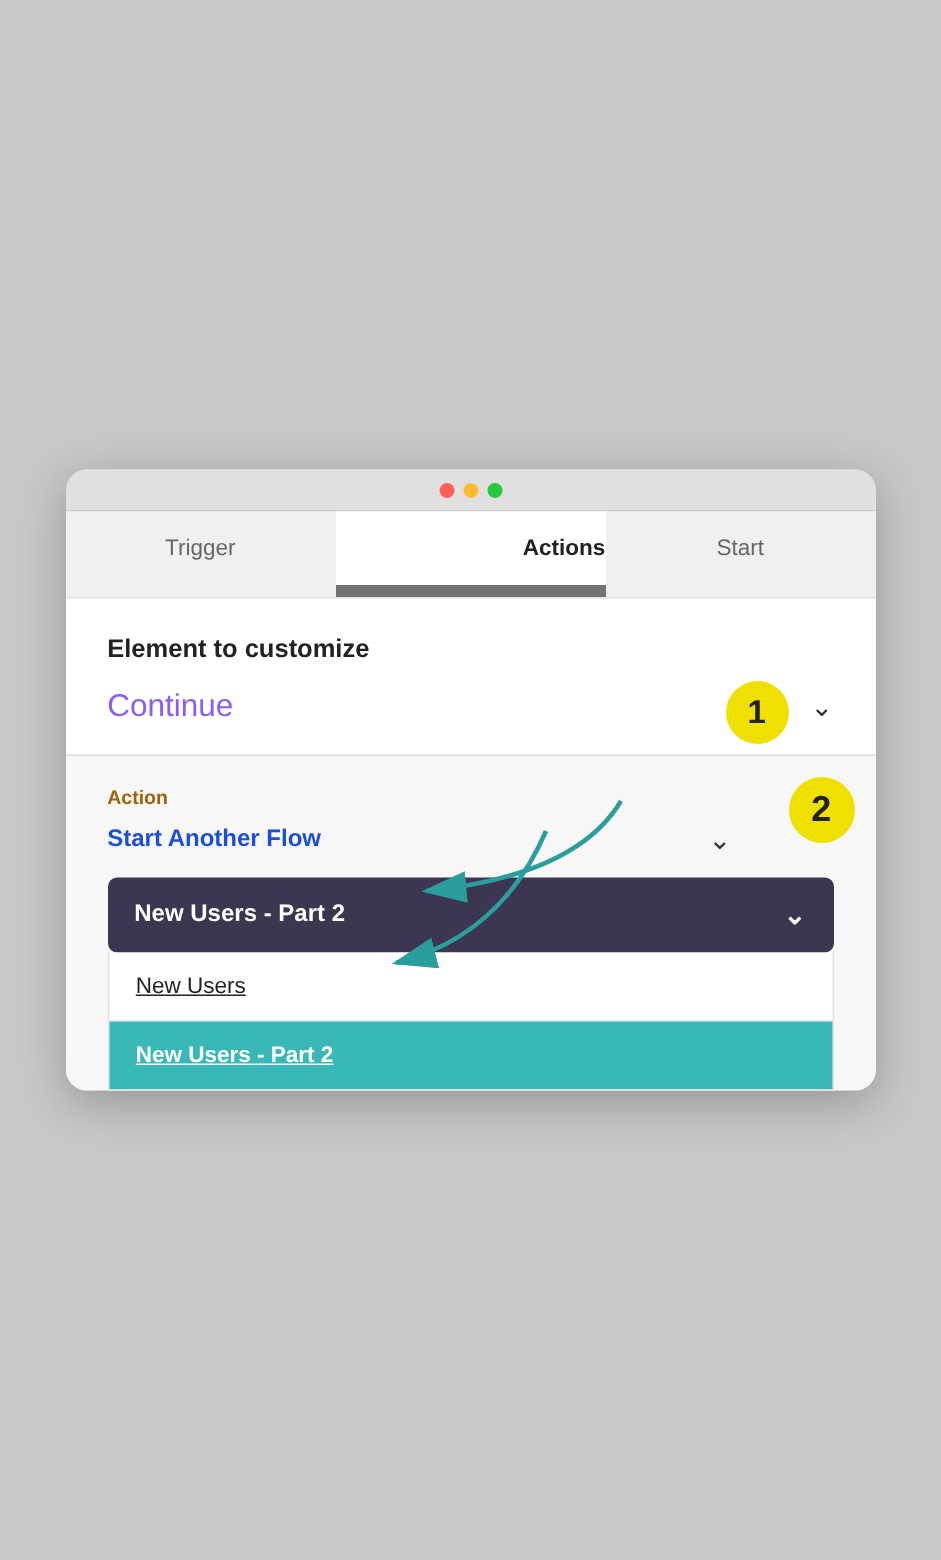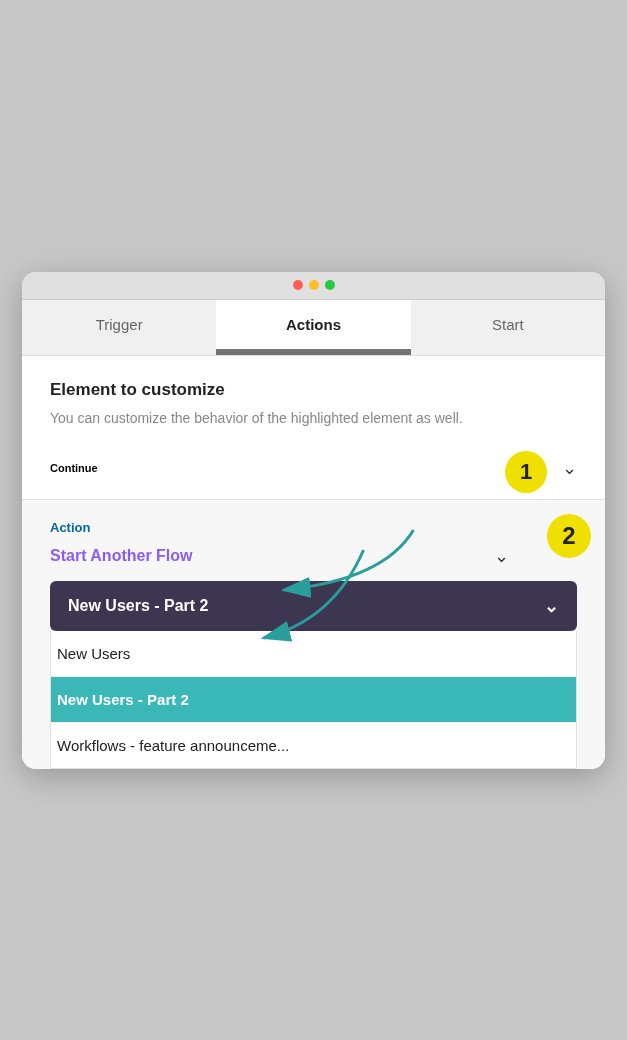--- a/index.html
+++ b/index.html
@@ -7,21 +7,21 @@
     body {
       background: #c8c8c8;
       display: flex;
       justify-content: center;
       align-items: center;
       min-height: 100vh;
       font-family: -apple-system, BlinkMacSystemFont, 'Segoe UI', sans-serif;
     }
 
     .window {
-      width: 583px;
+      width: 540px;
       background: #f0f0f0;
       border-radius: 14px;
       box-shadow: 0 8px 32px rgba(0,0,0,0.25);
       overflow: hidden;
     }
 
     .window-titlebar {
       background: #e0e0e0;
       height: 28px;
       display: flex;
@@ -57,21 +57,22 @@
       font-size: 15px;
       color: #666;
       cursor: pointer;
       background: #f0f0f0;
     }
 
     .tab.active {
       background: #fff;
       color: #222;
       font-weight: 600;
-      border-bottom: 6px solid #737373;
+      border-bottom: 8px solid #737373;
+      text-align: right;
     }
 
     .content {
       background: #fff;
       padding: 24px 28px 0 28px;
     }
 
     .section-title {
       font-size: 17px;
       font-weight: 700;
@@ -88,23 +89,23 @@
 
     .continue-row {
       display: flex;
       align-items: center;
       justify-content: space-between;
       padding: 8px 0 20px 0;
       position: relative;
     }
 
     .continue-label {
-      font-size: 11px;
-      color: #000000;
-      font-weight: 700;
+      font-size: 21px;
+      color: #8b5cf6;
+      font-weight: 400;
     }
 
     .badge-1 {
       width: 42px;
       height: 42px;
       background: #f0e000;
       border-radius: 50%;
       display: flex;
       align-items: center;
       justify-content: center;
@@ -125,37 +126,37 @@
 
     .action-section {
       background: #f7f7f7;
       border-top: 1px solid #e0e0e0;
       padding: 20px 28px 0 28px;
       position: relative;
     }
 
     .action-label {
       font-size: 13px;
-      color: #0369a1;
+      color: #a16207;
       font-weight: 600;
       text-transform: none;
       margin-bottom: 10px;
     }
 
     .flow-selector-row {
       display: flex;
       align-items: center;
       justify-content: space-between;
       margin-bottom: 14px;
     }
 
     .flow-selector-label {
       font-size: 16px;
       font-weight: 600;
-      color: #8b5cf6;
+      color: #1d4ed8;
     }
 
     .badge-2 {
       width: 44px;
       height: 44px;
       background: #f0e000;
       border-radius: 50%;
       display: flex;
       align-items: center;
       justify-content: center;
@@ -182,25 +183,26 @@
       cursor: pointer;
     }
 
     .dropdown-list {
       background: #fff;
       border: 1px solid #e0e0e0;
       border-top: none;
     }
 
     .dropdown-item {
-      padding: 14px 6px;
+      padding: 14px 18px;
       font-size: 15px;
       color: #222;
       cursor: pointer;
       border-bottom: 1px solid #f0f0f0;
+      text-decoration: underline;
     }
 
     .dropdown-item.selected {
       background: #3ab8b8;
       color: #fff;
       font-weight: 600;
     }
 
     .dropdown-item:last-child {
       border-bottom: none;
@@ -226,21 +228,20 @@
     <div class="tab active">
       <span>Actions</span>
     </div>
     <div class="tab">
       <span>Start</span>
     </div>
   </div>
 
   <div class="content">
     <div class="section-title">Element to customize</div>
-    <div class="section-desc">You can customize the behavior of the highlighted element as well.</div>
 
     <div class="continue-row">
       <span class="continue-label">Continue</span>
       <div style="display:flex;align-items:center;gap:6px;position:relative;">
         <div class="badge-1">1</div>
         <span style="margin-left:52px;" class="chevron-down">⌄</span>
       </div>
     </div>
   </div>
 
@@ -276,18 +277,15 @@
       <span style="font-size:18px;">⌄</span>
     </div>
 
     <div class="dropdown-list">
       <div class="dropdown-item">
         <span>New Users</span>
       </div>
       <div class="dropdown-item selected">
         <span>New Users - Part 2</span>
       </div>
-      <div class="dropdown-item">
-        <span>Workflows - feature announceme...</span>
-      </div>
     </div>
   </div>
 </div>
 
 </body></html>

